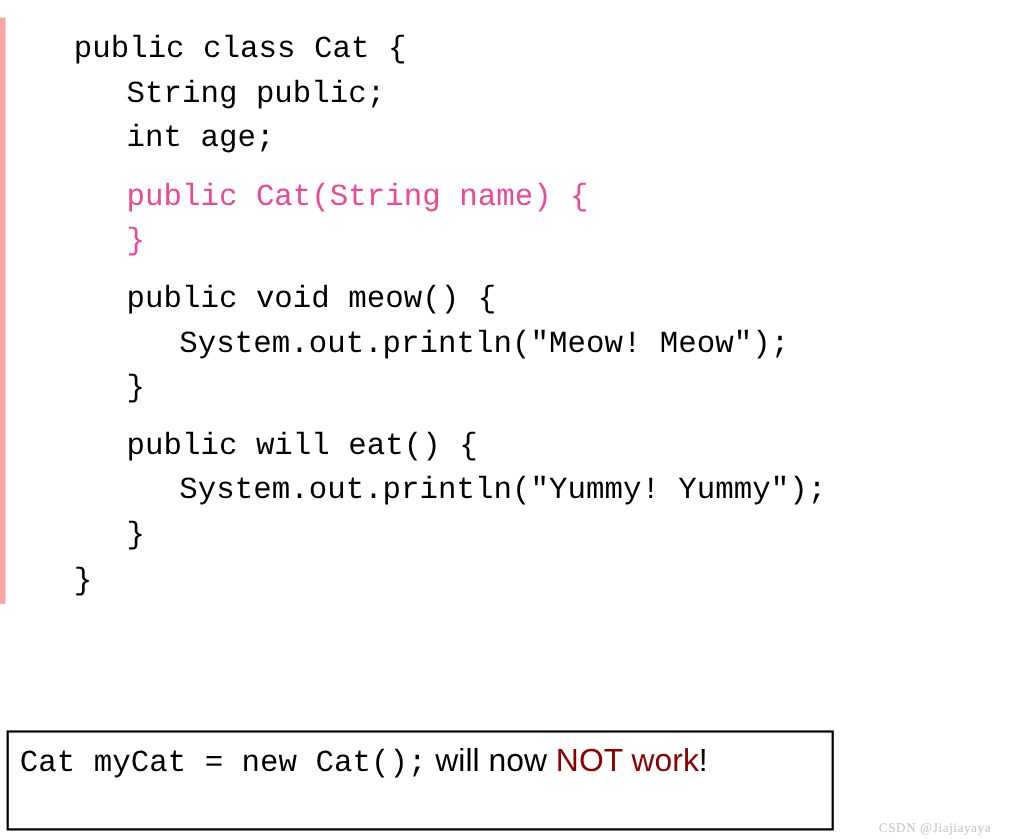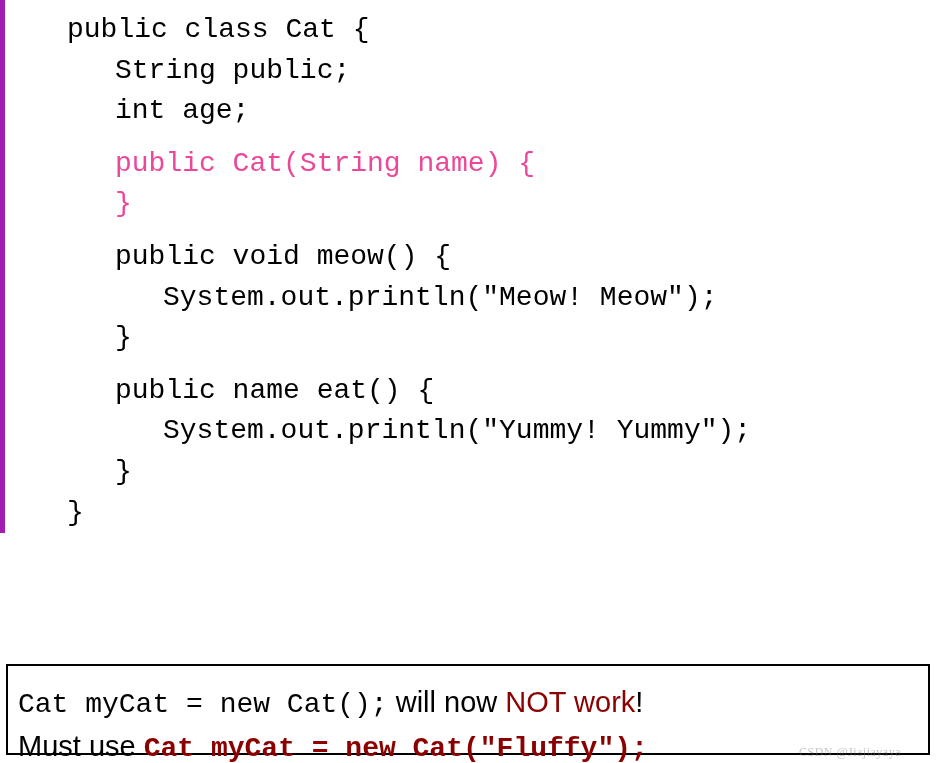--- a/index.html
+++ b/index.html
@@ -10,22 +10,22 @@
     body {
       background: #ffffff;
       width: 936px;
       height: 763px;
       position: relative;
       font-family: "Courier New", Courier, monospace;
     }
     .code-block {
       position: absolute;
       left: 0;
-      top: 0;
-      border-left: 5px solid #a21caf;
+      top: 16px;
+      border-left: 5px solid #fca5a5;
       padding-left: 62px;
       padding-top: 10px;
       font-size: 28px;
       line-height: 1.45;
       color: #000000;
       width: 936px;
     }
     .code-line {
       white-space: pre;
     }
@@ -38,24 +38,24 @@
     .red {
       color: #ec4899;
     }
     .spacer {
       height: 12px;
     }
     .bottom-box {
       position: absolute;
       left: 6px;
       top: 664px;
-      width: 924px;
+      width: 752px;
       height: 91px;
       border: 2px solid #000000;
-      padding: 16px 10px;
+      padding: 6px 10px;
       font-size: 29px;
       line-height: 1.4;
     }
     .mono {
       font-family: "Courier New", Courier, monospace;
       font-size: 28px;
     }
     .sans {
       font-family: Arial, Helvetica, sans-serif;
     }
@@ -83,28 +83,25 @@
   <div class="code-line indent1">String public;</div>
   <div class="code-line indent1">int age;</div>
   <div class="spacer"></div>
   <div class="code-line indent1 red">public Cat(String name) {</div>
   <div class="code-line indent1 red">}</div>
   <div class="spacer"></div>
   <div class="code-line indent1">public void meow() {</div>
   <div class="code-line indent2">System.out.println("Meow! Meow");</div>
   <div class="code-line indent1">}</div>
   <div class="spacer"></div>
-  <div class="code-line indent1">public name eat() {</div>
+  <div class="code-line indent1">public will eat() {</div>
   <div class="code-line indent2">System.out.println("Yummy! Yummy");</div>
   <div class="code-line indent1">}</div>
   <div class="code-line">}</div>
 </div>
 
 <div class="bottom-box">
   <div>
     <span class="mono">Cat myCat = new Cat();</span><span class="sans"> will now </span><span class="sans dark-red">NOT work</span><span class="sans">!</span>
   </div>
-  <div>
-    <span class="sans">Must use </span><span class="mono dark-red bold">Cat myCat = new Cat("Fluffy");</span>
-  </div>
 </div>
 
 <div class="watermark">CSDN @Jiajiayaya</div>
 
 </body></html>

